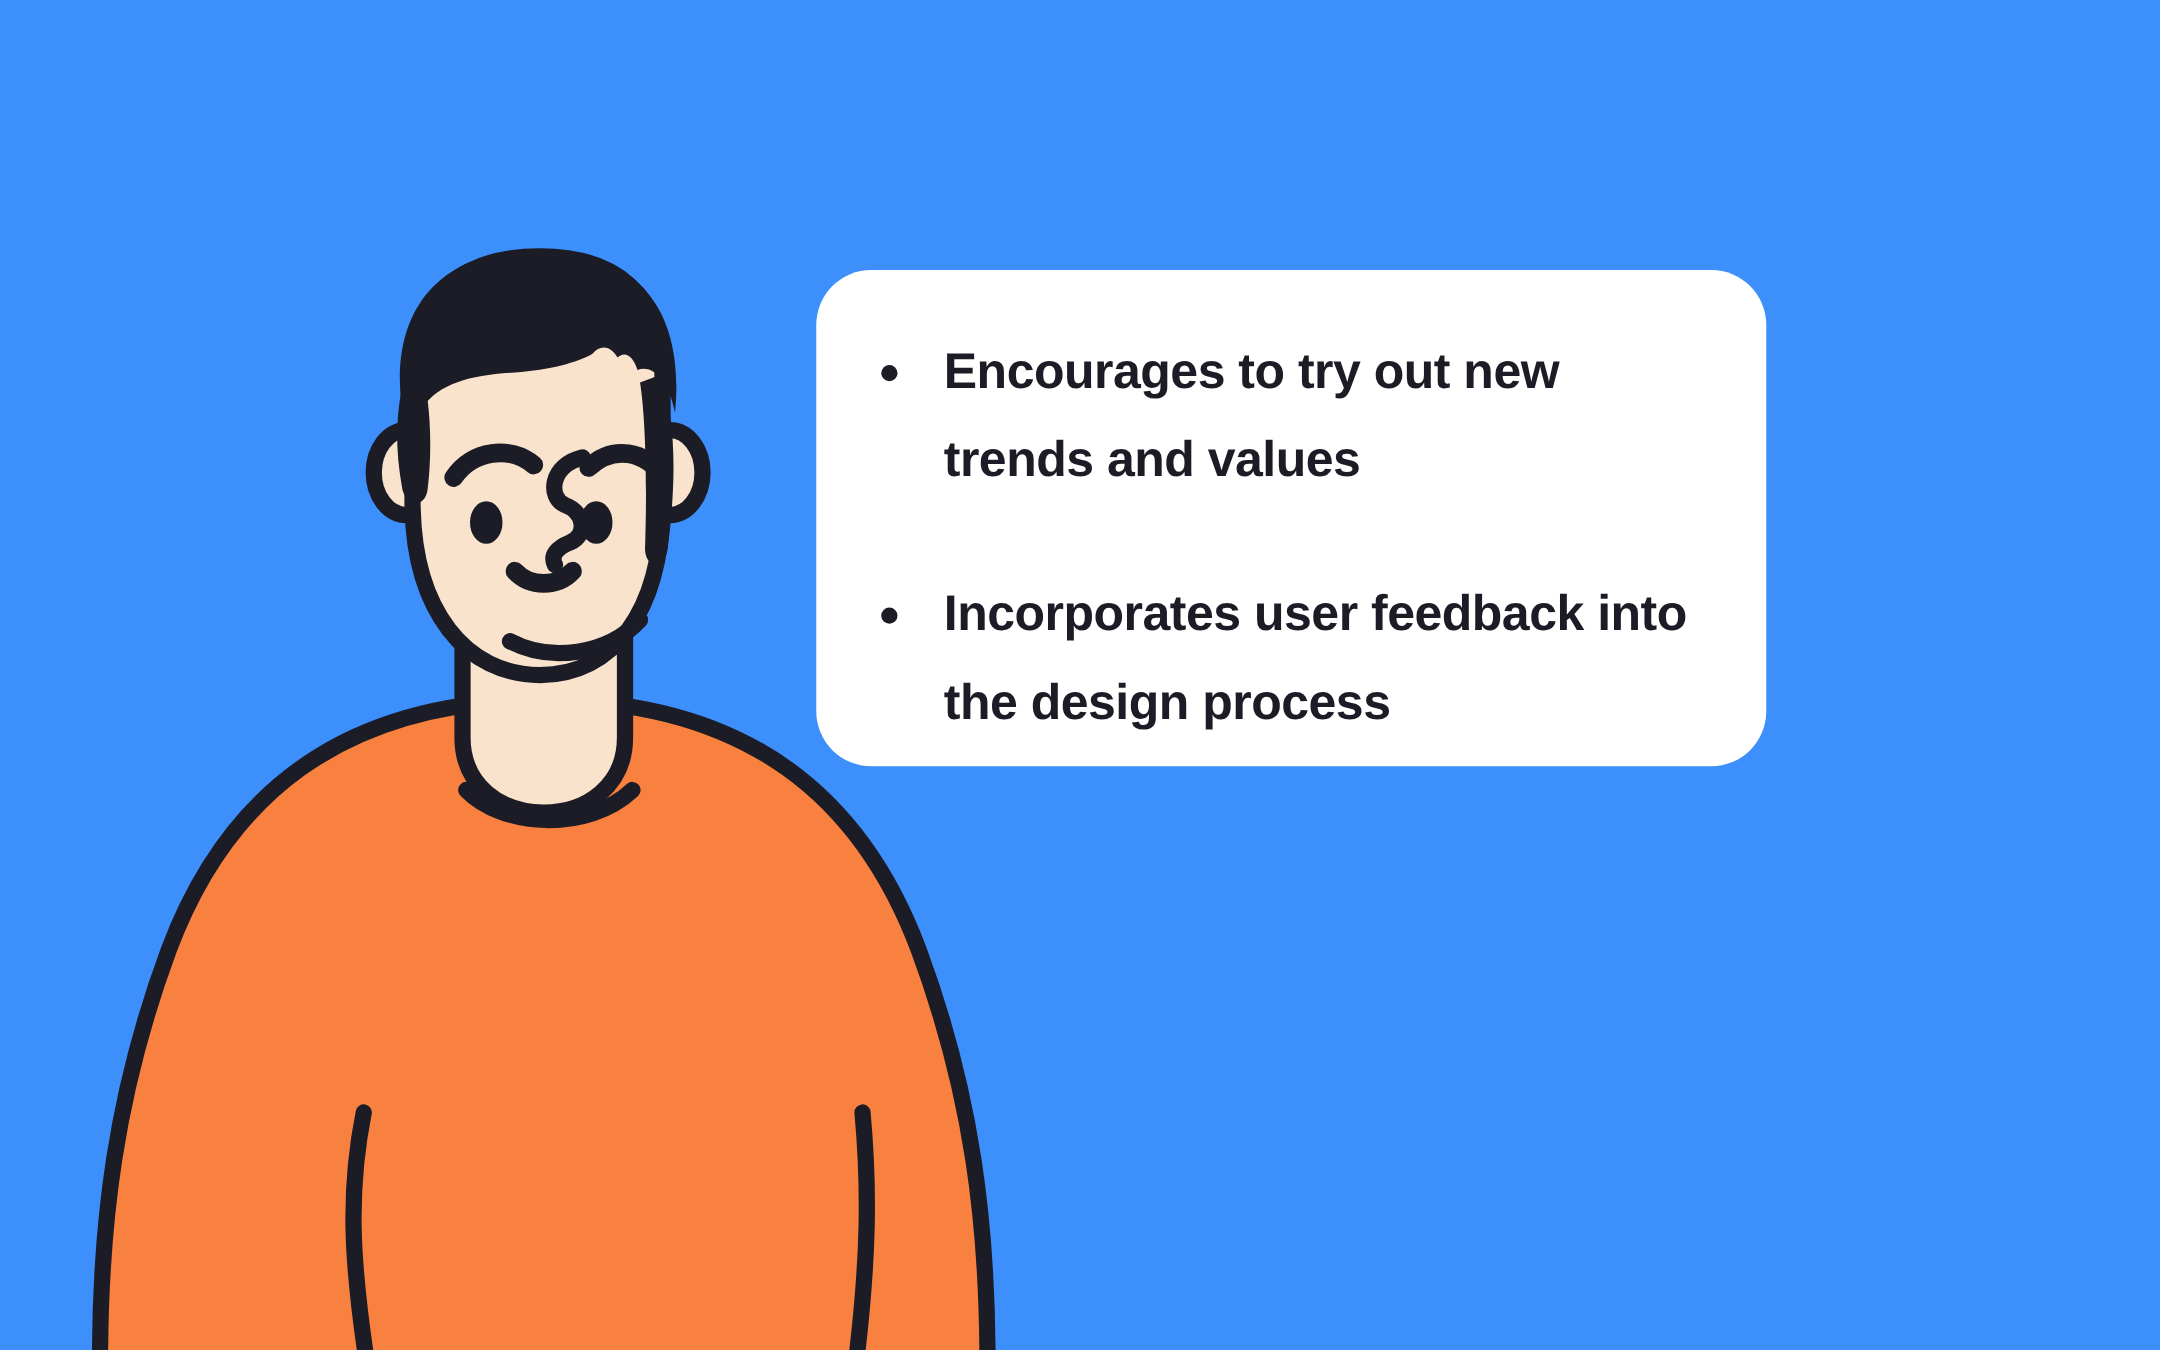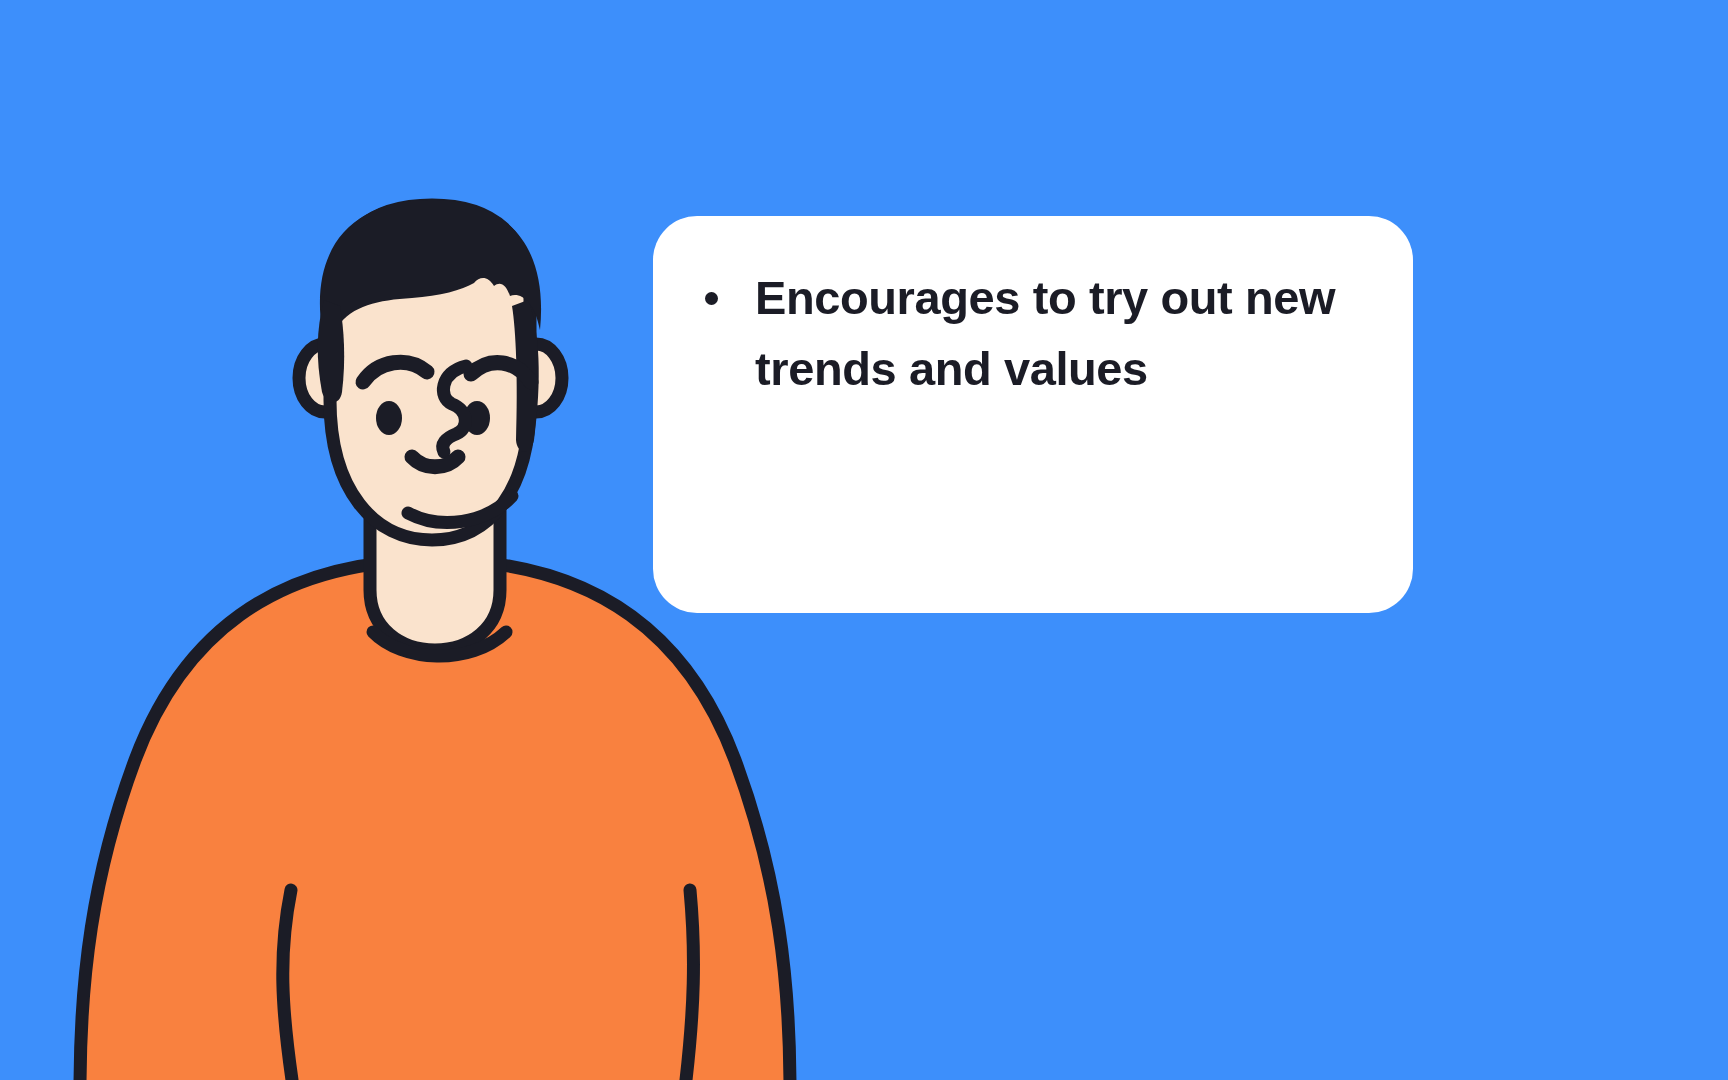--- a/index.html
+++ b/index.html
@@ -42,21 +42,21 @@
     margin: 0;
     padding: 0;
   }
   ul.bullet-list > li {
     position: relative;
     padding-left: 50px;
     margin: 0 0 52px 0;
     color: #1b1c26;
     font-family: "Liberation Sans Narrow", "Liberation Sans", sans-serif;
     font-weight: 700;
-    font-size: 47px;
+    font-size: 40px;
     line-height: 71px;
     letter-spacing: -0.4px;
     max-width: 690px;
   }
   ul.bullet-list > li:last-child {
     margin-bottom: 0;
   }
   ul.bullet-list > li .bullet-dot {
     position: absolute;
     left: 0px;
@@ -138,16 +138,20 @@
 
     <path d="M 408 513 C 440 530 486 524 512 496" fill="none" stroke="#1b1c26" stroke-width="13" stroke-linecap="round"></path>
   </svg>
 
   <div id="callout-card" style="background: rgb(255, 255, 255); border-radius: 44px;">
     <ul class="bullet-list">
       <li>
         <span class="bullet-dot"></span>
         <span>Encourages to try out new trends and values</span>
       </li>
+      <li>
+        <span class="bullet-dot"></span>
+        <span>Incorporates user feedback into the design process</span>
+      </li>
     </ul>
   </div>
 
 </div>
 
 </body></html>

